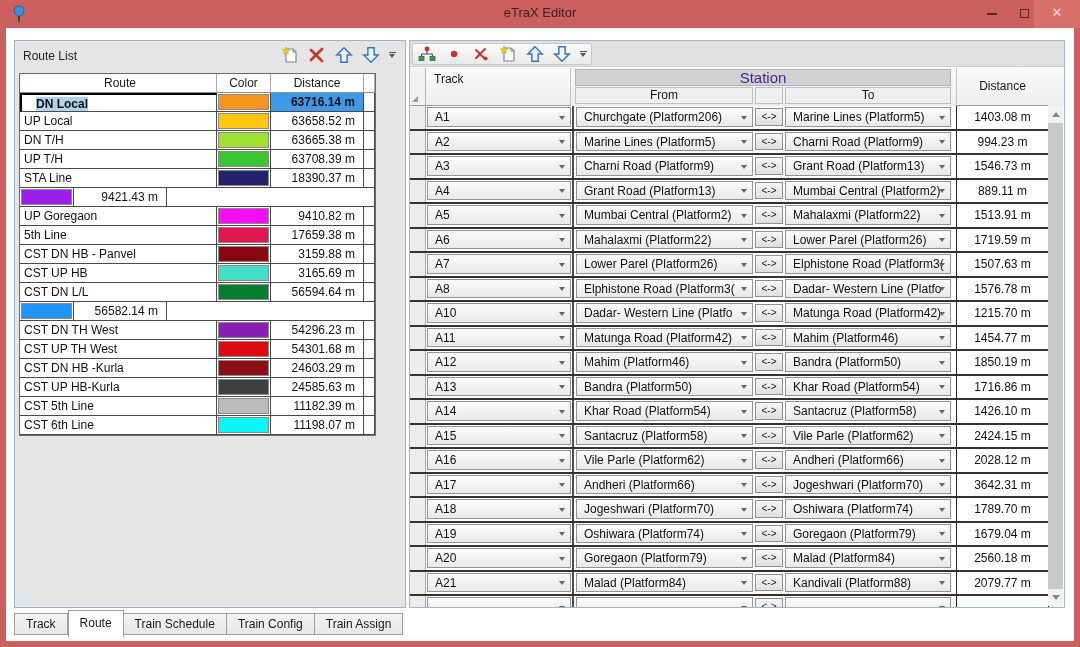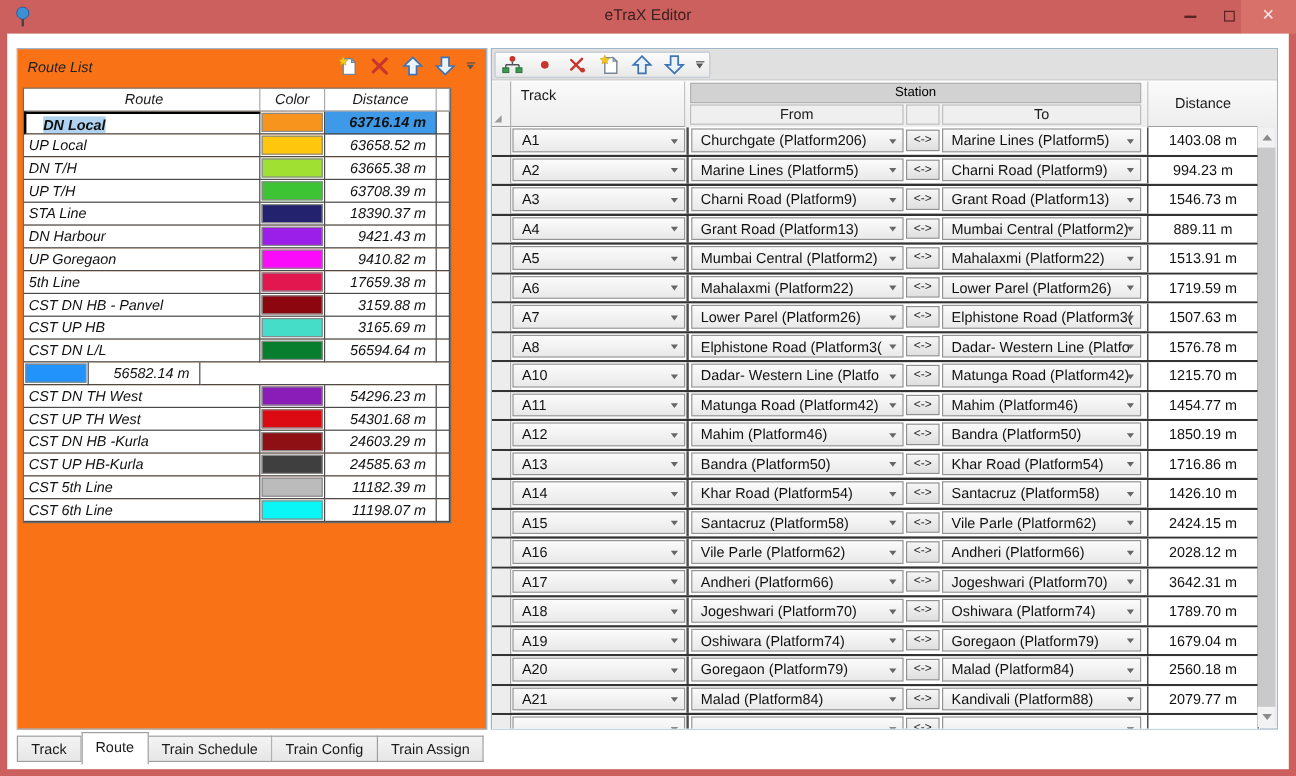--- a/index.html
+++ b/index.html
@@ -10,21 +10,21 @@
   .app-icon{position:absolute;left:12px;top:5px;width:14px;height:18px;}
   .winbtn{position:absolute;top:0;height:28px;width:32px;text-align:center;line-height:26px;color:#5A2424;font-size:12px;cursor:default;}
   .btn-min{right:72px;}
   .btn-max{right:40px;}
   .btn-close{right:0;width:46px;background:#D9716B;color:#F7E3E2;font-size:13px;}
   .maxglyph{display:inline-block;width:9px;height:9px;border:1.5px solid #5A2424;vertical-align:middle;}
   .minglyph{display:inline-block;width:10px;height:2px;background:#5A2424;vertical-align:middle;}
   .client{position:absolute;left:6px;top:28px;width:1068px;height:613px;background:#FFFFFF;}
 
   
-  .left-panel{position:absolute;left:8px;top:12px;width:392px;height:568px;border:1px solid #9FB6CD;background:#f97316;font-style:italic;}
+  .left-panel{position:absolute;left:8px;top:12px;width:392px;height:568px;border:1px solid #9FB6CD;background:#e5e5e5;}
   .lp-title{position:absolute;left:8px;top:8px;font-size:12px;color:#222;}
   .toolbar{position:absolute;display:flex;align-items:center;gap:5px;}
   .lp-toolbar{right:8px;top:3px;}
   .tbtn{width:22px;height:22px;display:flex;align-items:center;justify-content:center;}
   .overflow{display:flex;flex-direction:column;align-items:center;width:10px;gap:1px;}
   .overflow .bar{width:7px;height:1.5px;background:#555;}
   .overflow .tri{width:0;height:0;border-left:3.5px solid transparent;border-right:3.5px solid transparent;border-top:4px solid #555;}
 
   .ltable{position:absolute;left:4px;top:32px;width:357px;border:1px solid #6B6B6B;}
   .lhead{display:flex;height:19px;background:#FFF;}
@@ -42,21 +42,21 @@
 
   
   .right-panel{position:absolute;left:403px;top:12px;width:656px;height:568px;border:1px solid #9FB6CD;background:#FFF;}
   .rp-strip{position:absolute;left:0;top:0;right:0;height:26px;background:#E0E0E0;border-bottom:1px solid #CFCFCF;}
   .rp-toolbar{left:2px;top:2px;height:22px;background:linear-gradient(#FCFCFC,#E9E9E9);border:1px solid #C2CAD3;border-radius:2px;padding:0 3px;}
 
   .rhead{position:absolute;left:0;top:27px;width:654px;height:38px;background:linear-gradient(#FAFAFA,#EDEDED);}
   .rh-corner{position:absolute;left:0;top:0;width:16px;height:38px;border-right:1px solid #B5B5B5;border-bottom:1px solid #9E9E9E;background:#F2F2F2;}
   .rh-corner .ctri{position:absolute;left:2px;bottom:3px;width:0;height:0;border-left:6px solid transparent;border-bottom:6px solid #9A9A9A;}
   .rh-track{position:absolute;left:16px;top:0;width:145px;height:38px;border-right:1px solid #C4C4C4;border-bottom:1px solid #9E9E9E;font-size:12px;color:#1A1A1A;padding:4px 0 0 8px;}
-  .rh-station{position:absolute;left:165px;top:1px;width:376px;height:17px;background:#D2D2D2;border:1px solid #B2B2B2;font-size:11px;color:#000000;text-align:center;line-height:15px;}
+  .rh-station{position:absolute;left:165px;top:1px;width:376px;height:17px;background:#D2D2D2;border:1px solid #B2B2B2;font-size:15px;color:#4c1d95;text-align:center;line-height:15px;}
   .rh-from{position:absolute;left:165px;top:19px;width:178px;height:17px;background:#EFEFEF;border:1px solid #BEBEBE;font-size:12px;text-align:center;line-height:15px;color:#1A1A1A;}
   .rh-link{position:absolute;left:345px;top:19px;width:28px;height:17px;background:#EFEFEF;border:1px solid #BEBEBE;}
   .rh-to{position:absolute;left:375px;top:19px;width:166px;height:17px;background:#EFEFEF;border:1px solid #BEBEBE;font-size:12px;text-align:center;line-height:15px;color:#1A1A1A;}
   .rh-dist{position:absolute;left:546px;top:0;width:92px;height:38px;border-left:1px solid #C4C4C4;border-bottom:1px solid #9E9E9E;font-size:12px;color:#1A1A1A;text-align:center;padding-top:11px;}
 
   .rrows{position:absolute;left:0;top:65px;width:640px;height:501px;overflow:hidden;background:#FFF;}
   .rrow{position:relative;width:640px;height:24.5px;border-bottom:2px solid #333;background:#FFF;}
   .rowhdr{position:absolute;left:0;top:0;width:16px;height:100%;background:#EDEDED;border-right:1px solid #A8A8A8;}
   .dd{position:absolute;top:1px;bottom:2px;background:linear-gradient(#FBFBFB,#E9E9E9);border:1px solid #939393;font-size:12px;color:#111;line-height:18px;padding-left:7px;white-space:nowrap;overflow:hidden;}
   .chev{position:absolute;right:5px;top:50%;margin-top:-1px;width:0;height:0;border-left:3.5px solid transparent;border-right:3.5px solid transparent;border-top:4px solid #666;}
@@ -173,21 +173,20 @@
             </div>
             <div class="lrow">
               <div class="lc lroute"><span>STA Line</span></div>
               <div class="lc lcolor">
                 <div class="sw" style="background: rgb(35, 34, 110);"></div>
               </div>
               <div class="lc ldist">18390.37 m</div>
               <div class="lc lblank"></div>
             </div>
             <div class="lrow">
-              <div class="lc lroute"><span>DN Harbour</span></div>
               <div class="lc lcolor">
                 <div class="sw" style="background: rgb(155, 31, 232);"></div>
               </div>
               <div class="lc ldist">9421.43 m</div>
               <div class="lc lblank"></div>
             </div>
             <div class="lrow">
               <div class="lc lroute"><span>UP Goregaon</span></div>
               <div class="lc lcolor">
                 <div class="sw" style="background: rgb(250, 12, 250);"></div>

